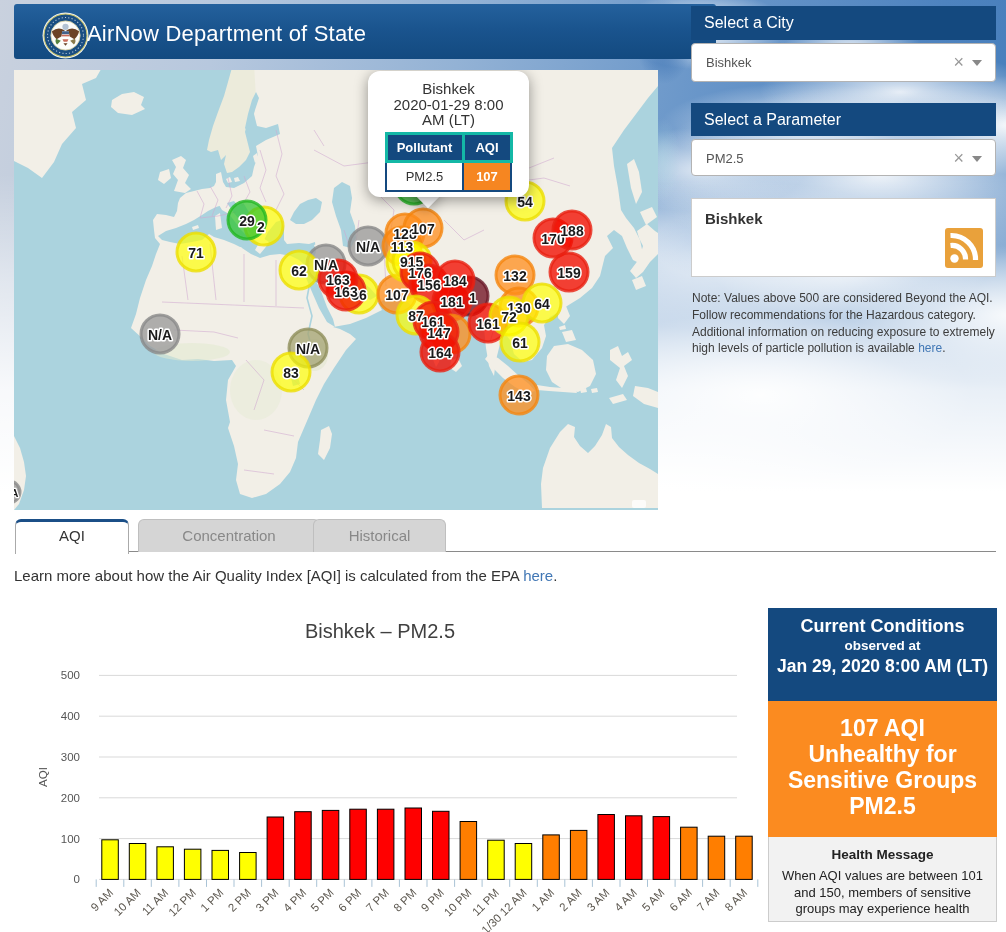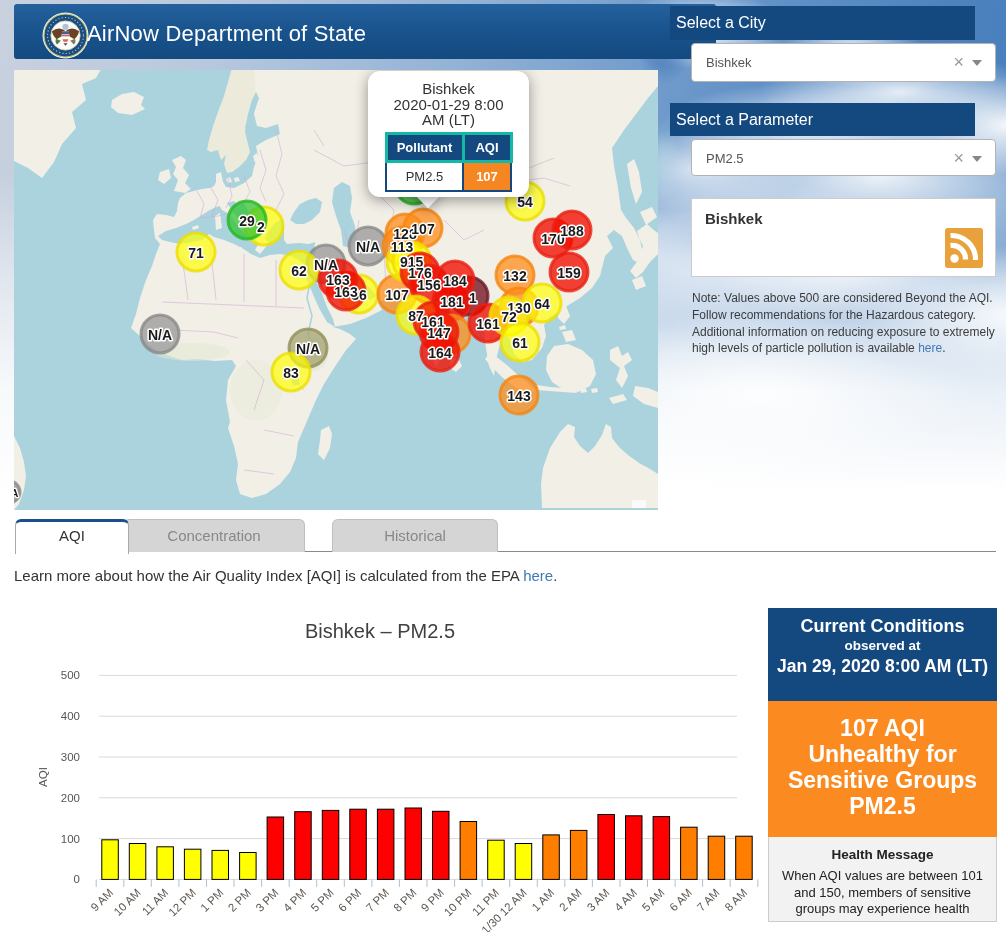--- a/index.html
+++ b/index.html
@@ -30,35 +30,35 @@
 .map{position:absolute;left:14px;top:70px;width:644px;height:440px;overflow:hidden;background:#abd3de}
 .popup{position:absolute;left:354px;top:1px;width:161px;height:126px;background:#fff;border-radius:12px;
 box-shadow:0 3px 14px rgba(0,0,0,.4);z-index:30;font-size:15px;color:#333;text-align:center}
 .ptip{position:absolute;left:404px;top:114px;width:20px;height:20px;background:#fff;transform:rotate(45deg);z-index:29;box-shadow:0 3px 14px rgba(0,0,0,.4)}
 .popup .pt{padding-top:10px;line-height:15.5px}
 .popup table{border-collapse:collapse;margin:4px auto 0 auto}
 .popup th{background:#14497f;color:#fff;font-size:13px;padding:5px 0;border:3px solid #14b8a6}
 .popup th.c1{width:77px}.popup th.c2{width:48px}
 .popup td{font-size:13px;padding:6px 8px;border:2px solid #14497f}
 .popup td.aqi{background:#f68621;color:#fff;font-weight:bold}
-.ph{position:absolute;left:670px;width:305px;height:34px;background:#14497f;color:#fff;font-size:16px;line-height:34px;padding-left:6px}
+.ph{position:absolute;left:691px;width:305px;height:34px;background:#14497f;color:#fff;font-size:16px;line-height:34px;padding-left:13px}
 .dd{position:absolute;left:691px;width:305px;height:38px;background:#fff;border:1px solid #b3b3b3;border-radius:4px;font-size:13px;color:#555}
 .dd .v{position:absolute;left:14px;top:11px}
 .dd .x{position:absolute;right:31px;top:8px;color:#999;font-size:18px;font-weight:normal}
 .dd .c{position:absolute;right:13px;top:16px;width:0;height:0;border-left:5.5px solid transparent;border-right:5.5px solid transparent;border-top:6.5px solid #888}
 .rssbox{position:absolute;left:691px;top:198px;width:305px;height:79px;background:#fff;border:1px solid #ccc}
 .rssbox b{position:absolute;left:13px;top:11px;font-size:15px;color:#333}
 .rssbox svg{position:absolute;right:12px;top:29px}
 .note{position:absolute;left:692px;top:290px;width:308px;font-size:12px;line-height:16.8px;color:#3c3c3c}
 .note a{color:#4177b5;text-decoration:none}
 .tabs{position:absolute;left:15px;top:519px;width:981px;height:33px;border-bottom:1.5px solid #8a8a8a}
 .tab{position:absolute;top:0;height:33px;border-radius:6px 6px 0 0;font-size:15px;text-align:center;line-height:31px}
 .tab.on{left:0px;width:114px;background:#fff;border:1px solid #aaa;border-top:3.5px solid #1b4f87;border-bottom:none;height:34.5px;color:#333;z-index:2;line-height:28px}
-.tab.t2{left:108px;width:182px}
-.tab.t3{left:317px;width:166px}
+.tab.t2{left:123px;width:182px}
+.tab.t3{left:298px;width:133px}
 .tab.off{background:#d5d5d5;border:1px solid #bfbfbf;border-bottom:none;color:#888}
 .learn{position:absolute;left:14px;top:567px;font-size:15px;color:#333}
 .learn a{color:#4177b5;text-decoration:none}
 .cc{position:absolute;left:768px;top:608px;width:229px;color:#fff;text-align:center}
 .ccb{background:#14497f;padding:7px 0 24px 0}
 .ccb .l1{font-size:18px;font-weight:bold;line-height:22px}
 .ccb .l2{font-size:13.5px;font-weight:bold;line-height:18px}
 .cco{background:#fb8b20;padding:14px 0 18px 0;font-size:23px;font-weight:bold;line-height:26px}
 .ccg{background:#f2f2f2;border:1px solid #ccc;border-top:none;color:#222;padding:10px 7px 10px 7px;height:85px}
 .ccg .hm{font-size:13.5px;font-weight:bold;margin-bottom:6px}

